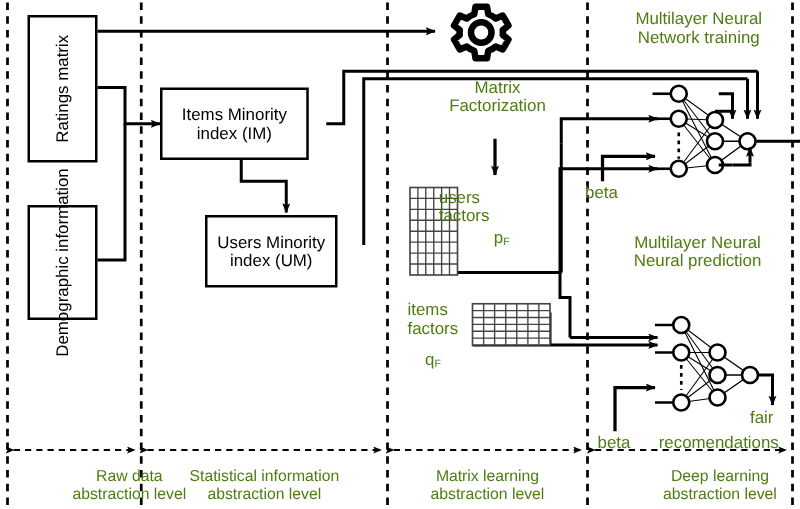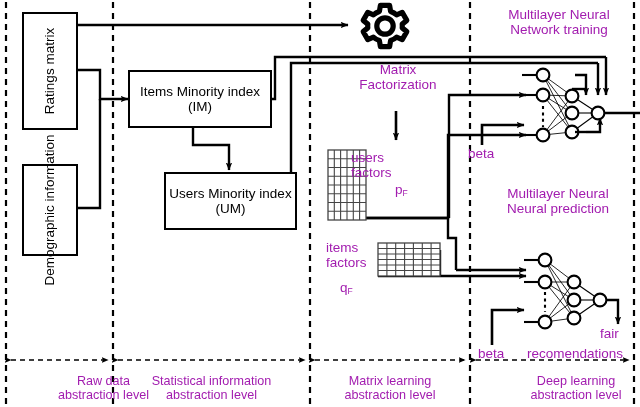--- a/index.html
+++ b/index.html
@@ -1,20 +1,20 @@
 <!DOCTYPE html>
 <html><head>
 <meta charset="utf-8">
 <style>
   html,body{margin:0;padding:0;background:#ffffff;}
   body{width:640px;height:407px;overflow:hidden;
        font-family:"Liberation Sans","DejaVu Sans",sans-serif;color:#000;}
   #stage{position:relative;width:640px;height:407px;}
   svg#canvas{position:absolute;left:0;top:0;width:640px;height:407px;}
-  .lbl{position:absolute;text-align:center;line-height:1.12;color:#a21caf;
+  .lbl{position:absolute;text-align:center;line-height:1.12;color:#4d7c0f;
        font-family:"Liberation Sans","DejaVu Sans",sans-serif;}
   .vertbox{position:absolute;border:2px solid #000;background:#fff;box-sizing:border-box;}
   .vertbox span{position:absolute;left:50%;top:50%;
       transform:translate(-50%,-50%) rotate(-90deg);
       white-space:nowrap;font-size:13.5px;text-align:center;line-height:1.12;}
   .hbox{position:absolute;border:2.2px solid #000;background:#fff;box-sizing:border-box;
         display:flex;align-items:center;justify-content:center;}
   .hbox span{font-size:13.5px;text-align:center;line-height:1.14;}
   .ttl{font-size:13.5px;}
   .sub{font-size:8.5px;vertical-align:-0.22em;}
@@ -255,25 +255,25 @@
   </svg>
 
   <div class="vertbox" style="left:22px;top:12px;width:56px;height:118px;">
     <span>Ratings matrix</span>
   </div>
 
   <div class="vertbox" style="left:22px;top:164px;width:56px;height:92px;">
     <span>Demographic information</span>
   </div>
 
-  <div class="hbox" style="left:128px;top:70px;width:144px;height:58px;">
+  <div class="hbox" style="left:128px;top:70px;width:119px;height:58px;">
     <span>Items Minority index (IM)</span>
   </div>
 
-  <div class="hbox" style="left:164px;top:172px;width:133px;height:58px;">
+  <div class="hbox" style="left:164px;top:172px;width:106px;height:58px;">
     <span>Users Minority index (UM)</span>
   </div>
 
   <div class="lbl ttl" style="left:352px;top:62px;width:92px;">
     <div>Matrix</div>
     <div>Factorization</div>
   </div>
 
   <div class="lbl ttl" style="left:351px;top:150px;width:62px;text-align:left;">
     <div>users</div>

